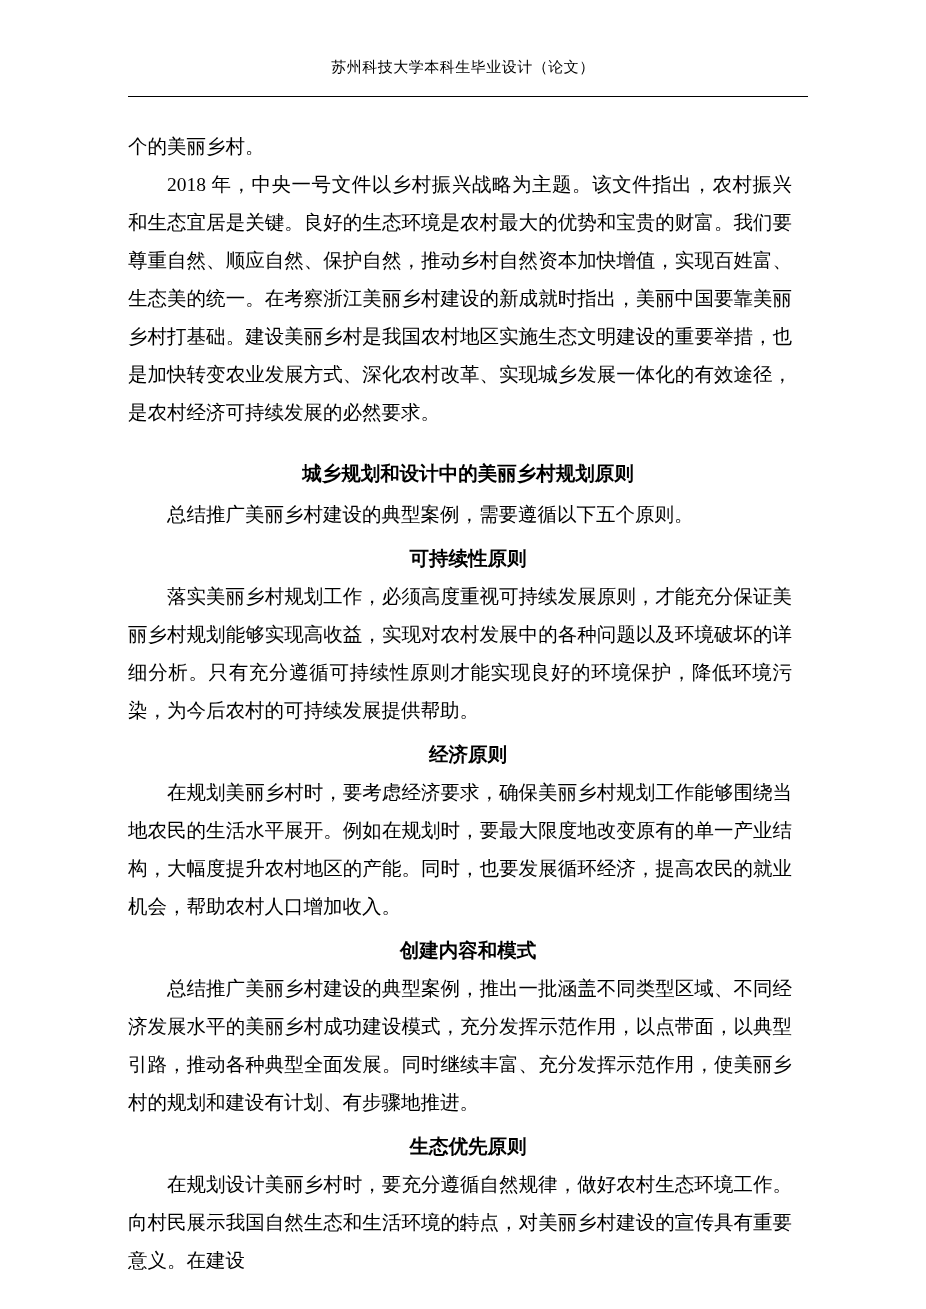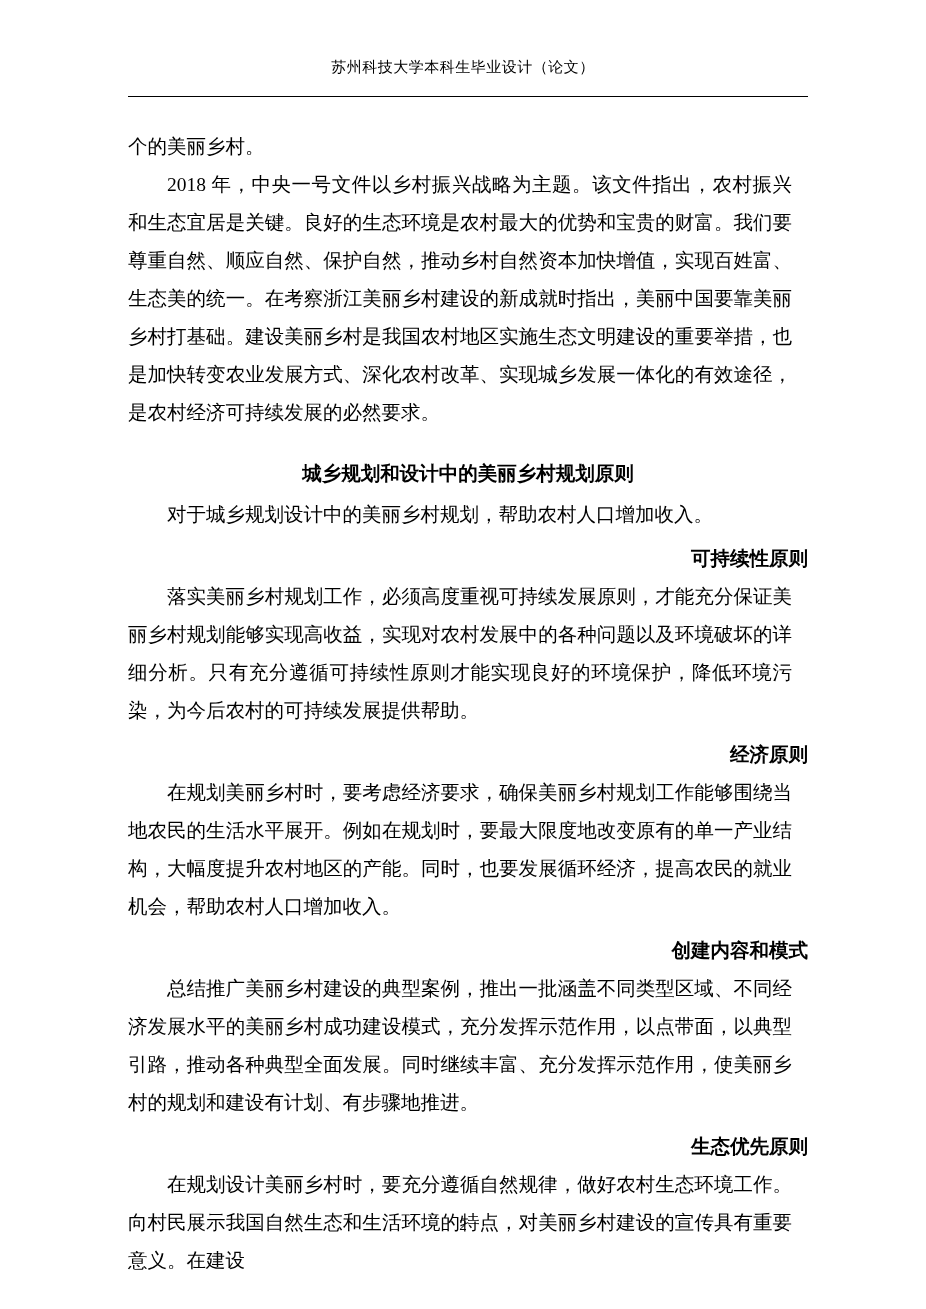--- a/index.html
+++ b/index.html
@@ -65,21 +65,21 @@
     line-height: 38px;
     text-align: center;
     font-weight: bold;
     font-family: Liberation Mono, monospace;
   }
   h3.sub-title {
     margin: 6px 0 0 0;
     font-size: 19.5px;
     line-height: 38px;
     font-weight: bold;
-    text-align: right;
+    text-align: center;
     font-family: "DejaVu Sans", "Liberation Sans", sans-serif;
   }
   .footer {
     position: absolute;
     top: 1216px;
     left: 0;
     width: 926px;
     text-align: center;
   }
   .page-number {
@@ -98,21 +98,21 @@
   <div class="header-rule"></div>
 
   <div class="content">
 
     <p class="body-text">个的美丽乡村。</p>
 
     <p class="body-text indent">2018 年，中央一号文件以乡村振兴战略为主题。该文件指出，农村振兴和生态宜居是关键。良好的生态环境是农村最大的优势和宝贵的财富。我们要尊重自然、顺应自然、保护自然，推动乡村自然资本加快增值，实现百姓富、生态美的统一。在考察浙江美丽乡村建设的新成就时指出，美丽中国要靠美丽乡村打基础。建设美丽乡村是我国农村地区实施生态文明建设的重要举措，也是加快转变农业发展方式、深化农村改革、实现城乡发展一体化的有效途径，是农村经济可持续发展的必然要求。</p>
 
     <h2 class="section-title">城乡规划和设计中的美丽乡村规划原则</h2>
 
-    <p class="body-text indent">对于城乡规划设计中的美丽乡村规划，帮助农村人口增加收入。</p>
+    <p class="body-text indent">总结推广美丽乡村建设的典型案例，需要遵循以下五个原则。</p>
 
     <h3 class="sub-title">可持续性原则</h3>
     <p class="body-text indent">落实美丽乡村规划工作，必须高度重视可持续发展原则，才能充分保证美丽乡村规划能够实现高收益，实现对农村发展中的各种问题以及环境破坏的详细分析。只有充分遵循可持续性原则才能实现良好的环境保护，降低环境污染，为今后农村的可持续发展提供帮助。</p>
 
     <h3 class="sub-title">经济原则</h3>
     <p class="body-text indent">在规划美丽乡村时，要考虑经济要求，确保美丽乡村规划工作能够围绕当地农民的生活水平展开。例如在规划时，要最大限度地改变原有的单一产业结构，大幅度提升农村地区的产能。同时，也要发展循环经济，提高农民的就业机会，帮助农村人口增加收入。</p>
 
     <h3 class="sub-title">创建内容和模式</h3>
     <p class="body-text indent">总结推广美丽乡村建设的典型案例，推出一批涵盖不同类型区域、不同经济发展水平的美丽乡村成功建设模式，充分发挥示范作用，以点带面，以典型引路，推动各种典型全面发展。同时继续丰富、充分发挥示范作用，使美丽乡村的规划和建设有计划、有步骤地推进。</p>
 

